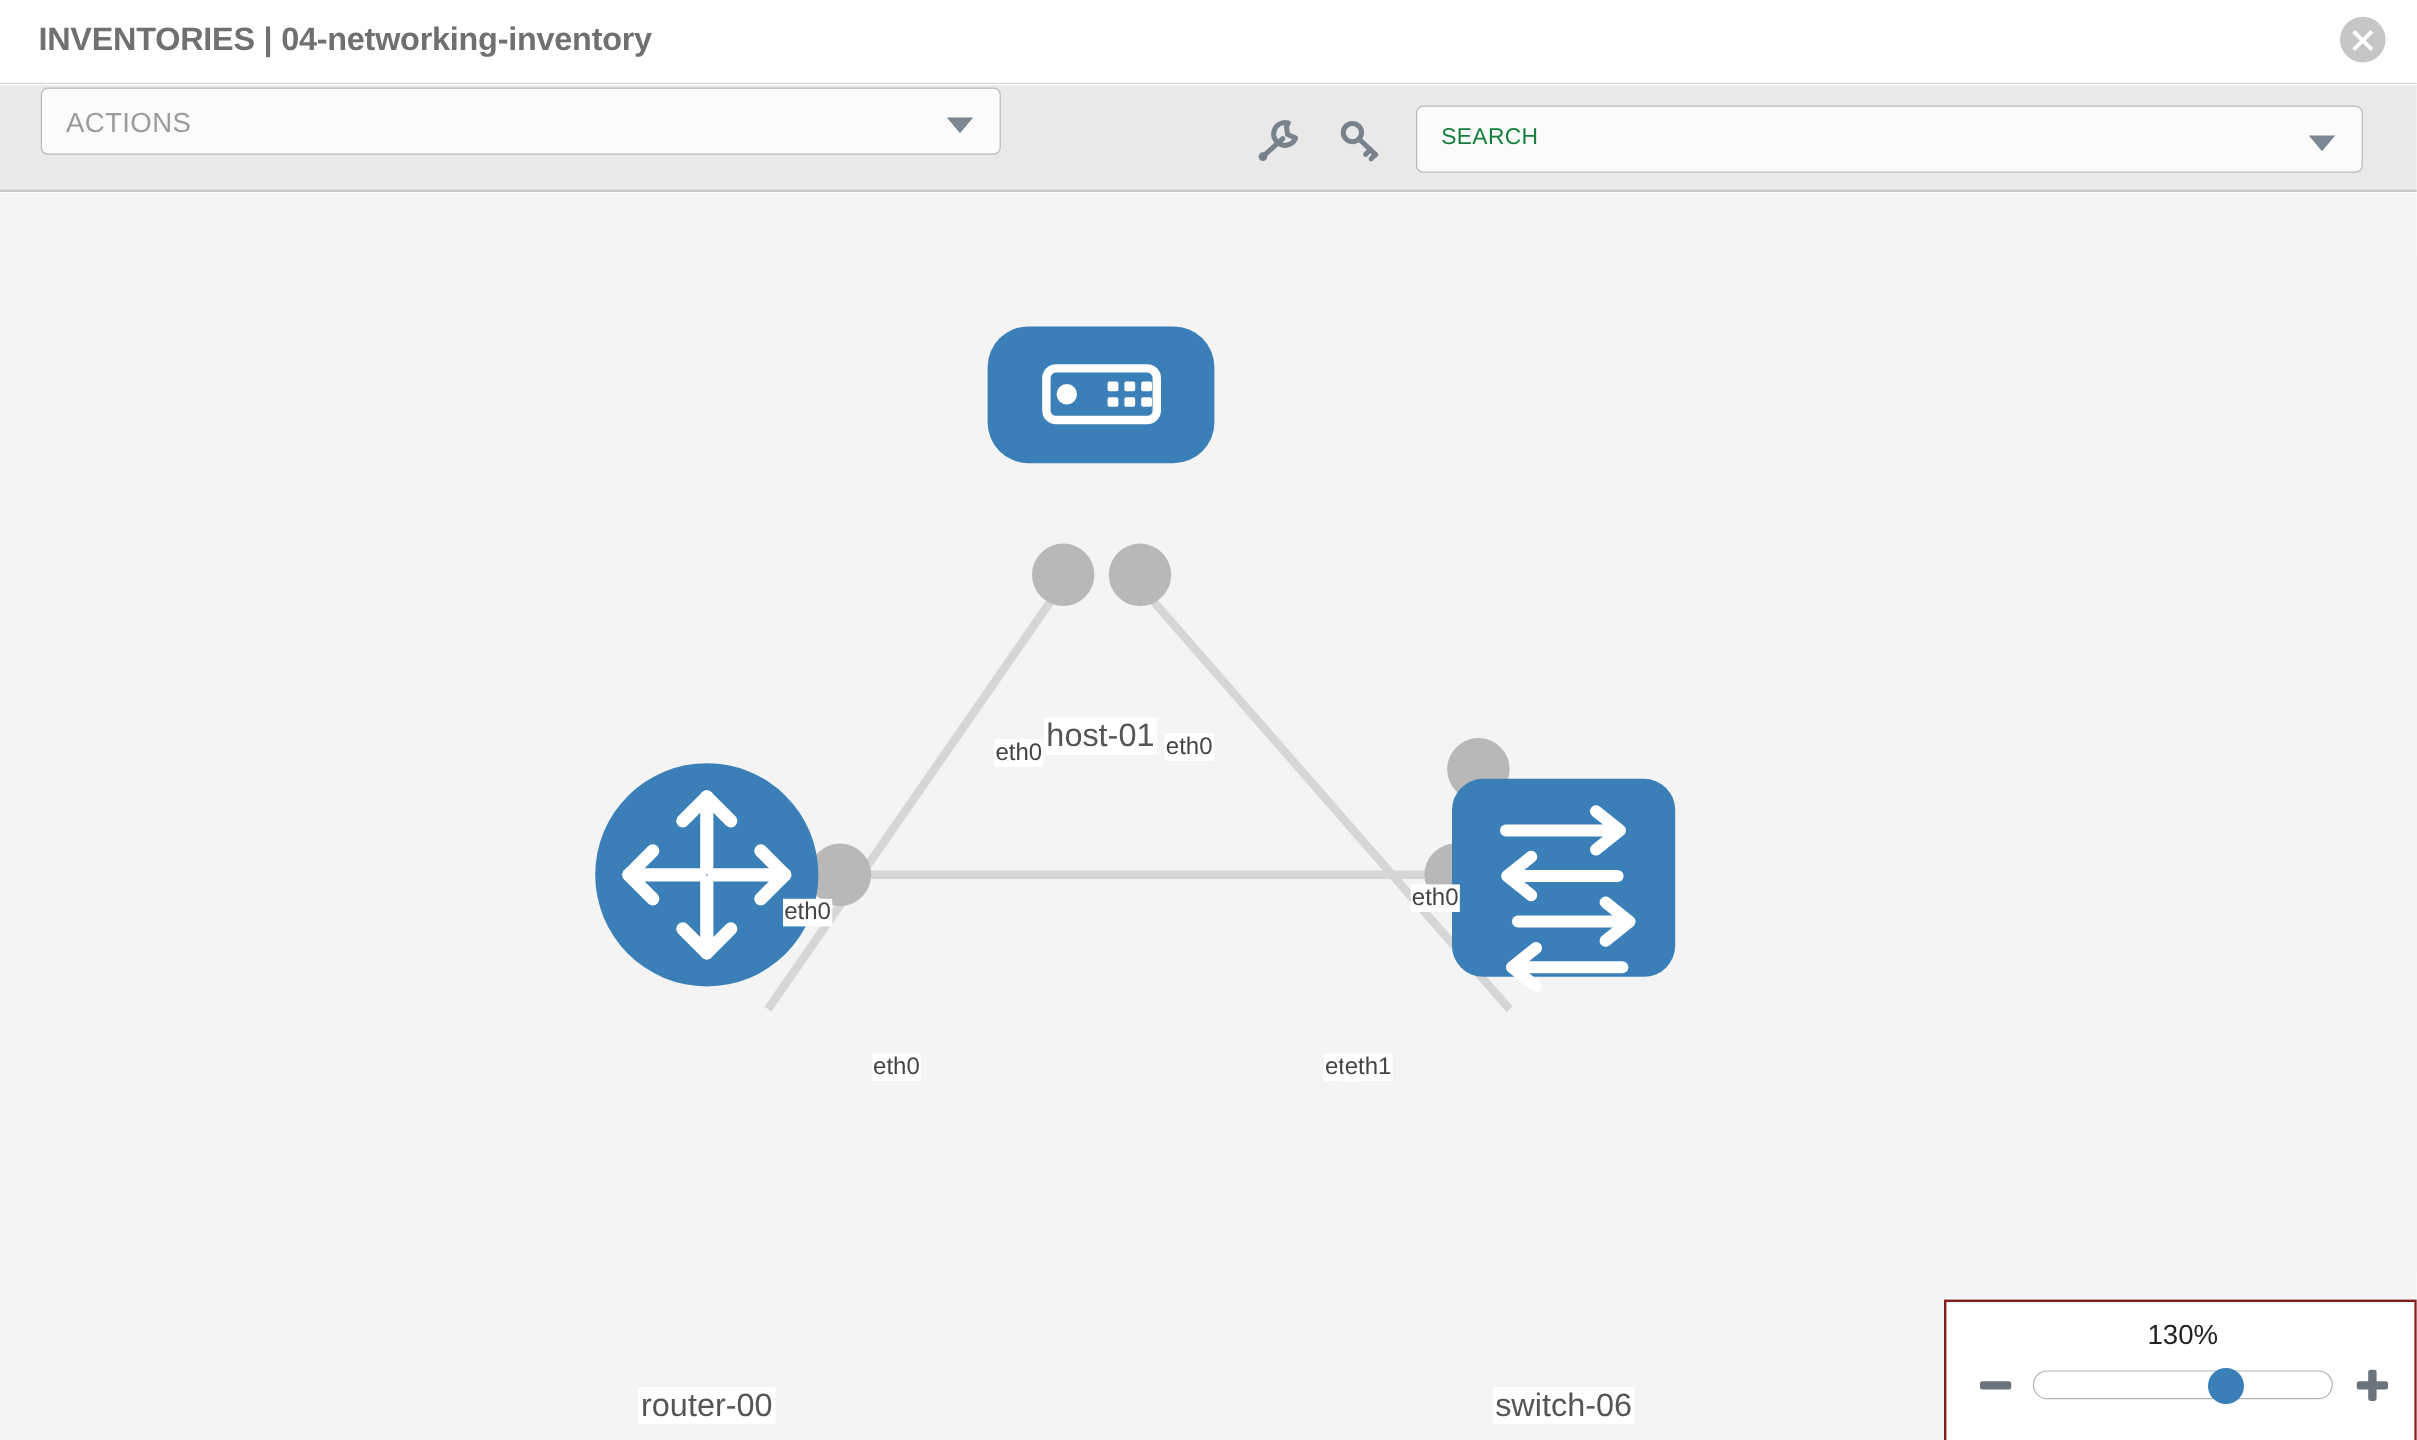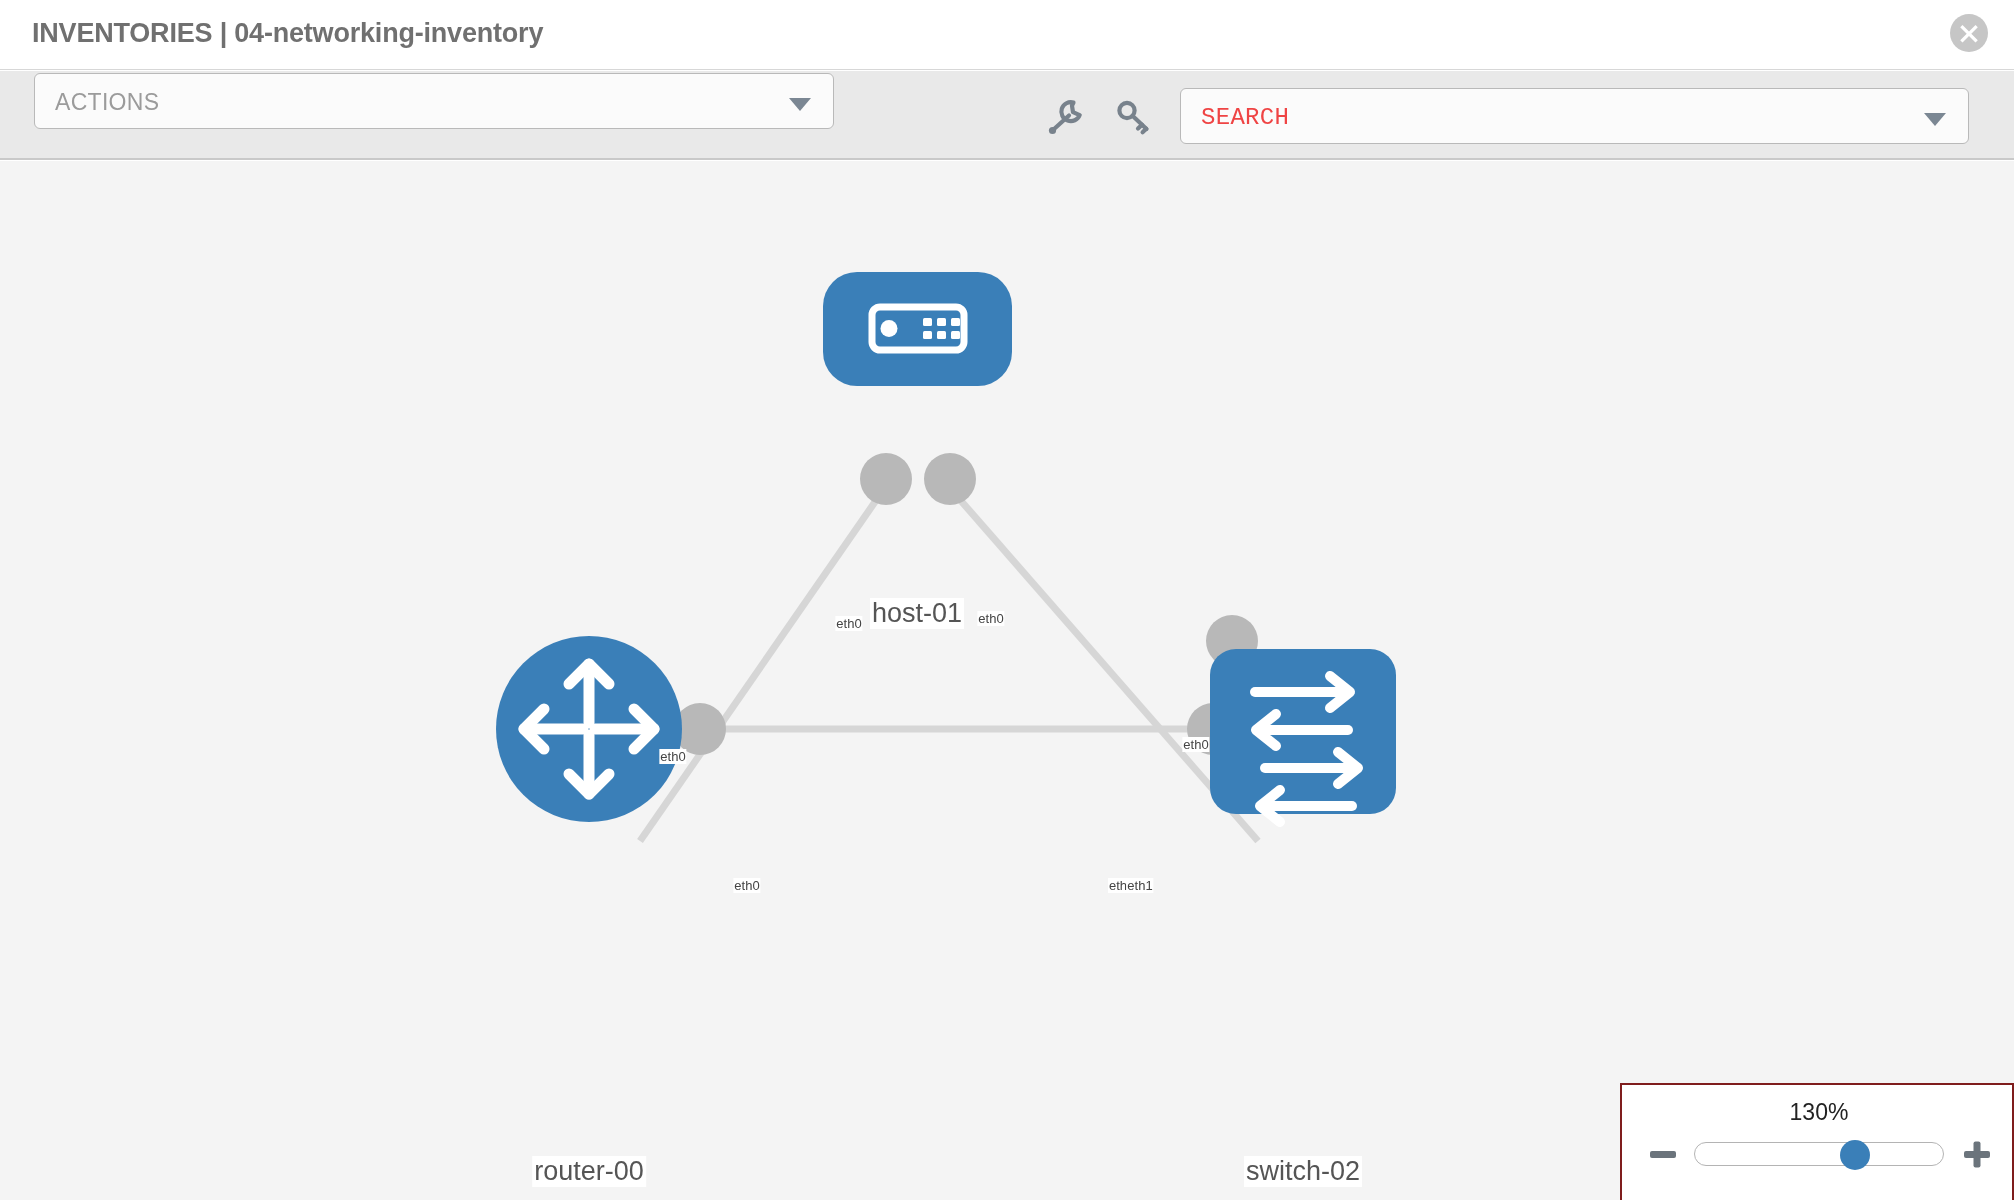--- a/index.html
+++ b/index.html
@@ -110,24 +110,23 @@
     background: #fbfbfb;
     border: 1px solid #b9b9b9;
     border-radius: 6px;
     box-sizing: border-box;
     cursor: text;
   }
   .search-select .lbl {
     position: absolute;
     left: 20px;
     top: 15px;
-    font-size: 24px;
-    color: #ef4444;
+    font-size: 19px;
+    color: #15803d;
     letter-spacing: 0.3px;
-    font-family: Liberation Mono, monospace;
   }
 
   
   .canvas {
     position: absolute;
     left: 0; top: 161px;
     width: 2014px;
     height: 1039px;
     background: #f4f4f4;
     overflow: hidden;
@@ -143,21 +142,21 @@
     position: absolute;
     font-size: 27px;
     color: #555555;
     background: #ffffff;
     white-space: nowrap;
     padding: 0 2px;
     transform: translateX(-50%);
   }
   .iflabel {
     position: absolute;
-    font-size: 13px;
+    font-size: 20px;
     color: #444444;
     background: #ffffff;
     white-space: nowrap;
     padding: 0 1px;
     transform: translateX(-50%);
   }
 
   
   .zoom-panel {
     position: absolute;
@@ -328,21 +327,21 @@
           <line x1="1265" y1="607" x2="1356" y2="607"></line>
           <polyline points="1338,591 1358,607 1338,623"></polyline>
           <line x1="1352" y1="645" x2="1262" y2="645"></line>
           <polyline points="1280,629 1260,645 1280,661"></polyline>
         </g>
       </g>
     </svg>
 
     <div class="nodelabel" style="left:917px; top:437px;">host-01</div>
     <div class="nodelabel" style="left:589px; top:1000px; top:995px;">router-00</div>
-    <div class="nodelabel" style="left:1303px; top:995px;">switch-02</div>
+    <div class="nodelabel" style="left:1303px; top:995px;">switch-06</div>
 
     <div class="iflabel" style="left:849px; top:455px;">eth0</div>
     <div class="iflabel" style="left:991px; top:450px;">eth0</div>
     <div class="iflabel" style="left:673px; top:588px;">eth0</div>
     <div class="iflabel" style="left:1196px; top:576px;">eth0</div>
     <div class="iflabel" style="left:747px; top:717px;">eth0</div>
     <div class="iflabel" style="left:1118px; top:717px;">eth</div>
     <div class="iflabel" style="left:1140px; top:717px;">eth1</div>
   </div>
 

